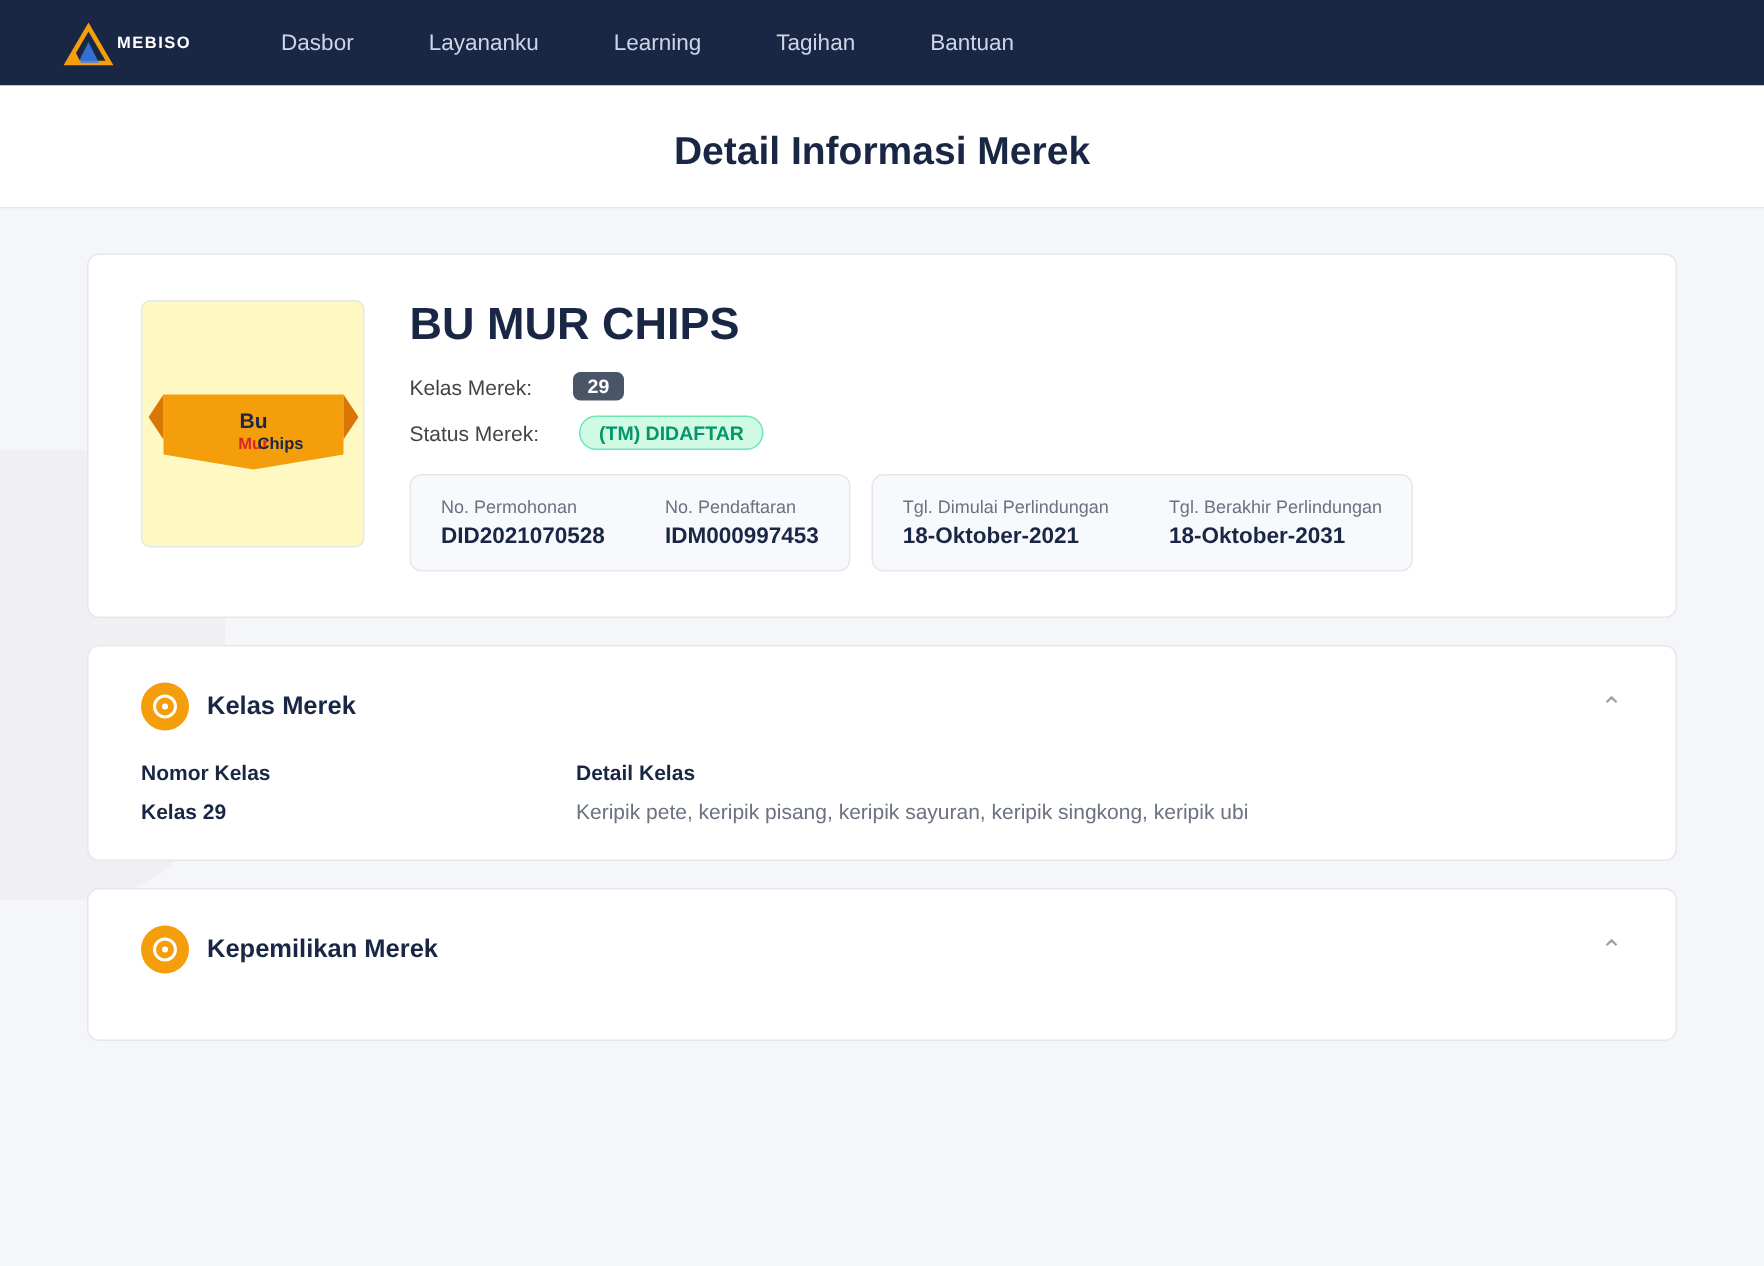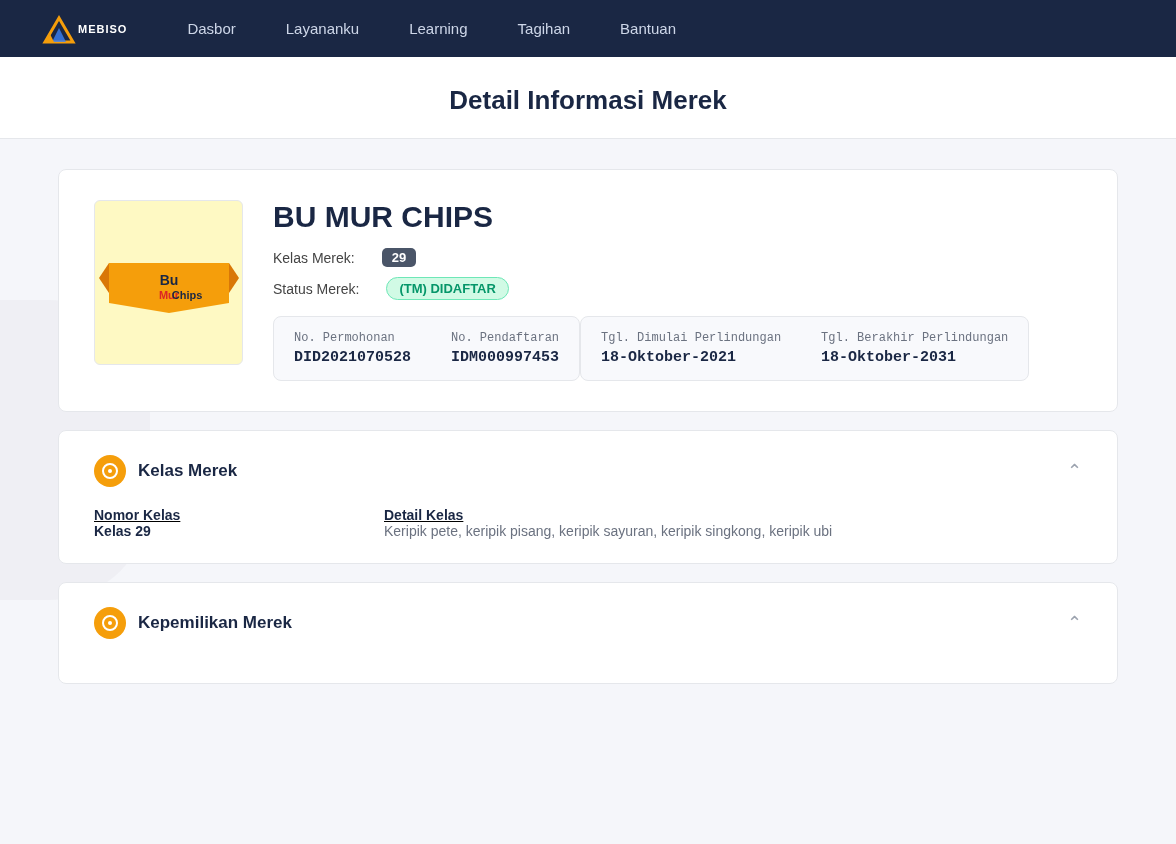--- a/index.html
+++ b/index.html
@@ -123,22 +123,22 @@
       font-size: 13px;
       font-weight: 600;
       padding: 3px 12px;
       border-radius: 20px;
       border: 1px solid #6ee7b7;
     }
 
     
     .info-boxes {
       display: flex;
+      gap: 14px;
       margin-top: 16px;
-      font-family: Liberation Mono, monospace;
     }
     .info-box {
       background: #f8f9fc;
       border: 1px solid #e5e7eb;
       border-radius: 8px;
       padding: 14px 20px;
       display: flex;
       gap: 40px;
     }
     .info-box-item {}
@@ -195,21 +195,21 @@
       cursor: pointer;
     }
 
     
     .detail-table {
       width: 100%;
     }
     .detail-table .col-headers {
       display: flex;
       gap: 0;
-      text-decoration: underline;
+      margin-bottom: 10px;
     }
     .col-header {
       font-size: 14px;
       font-weight: 700;
       color: #1a2744;
     }
     .col-header.col1 { width: 290px; }
     .col-header.col2 { flex: 1; }
 
     .detail-table .col-values {

